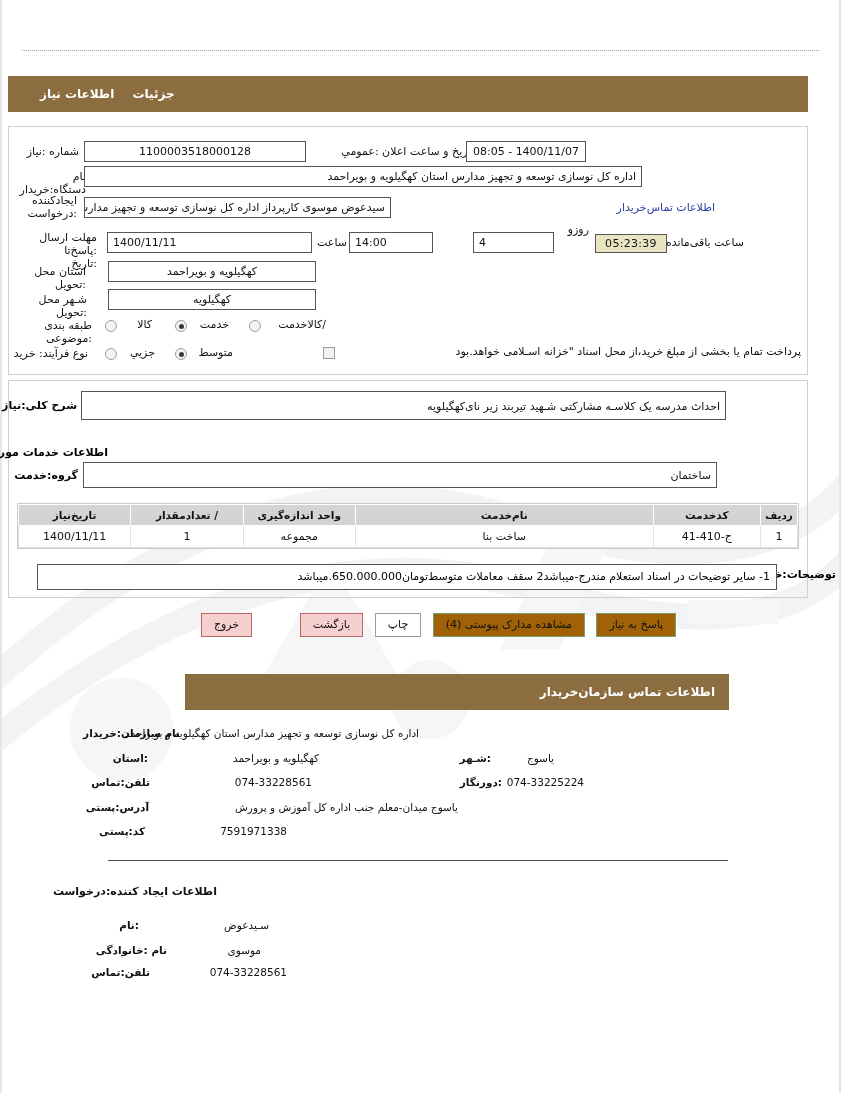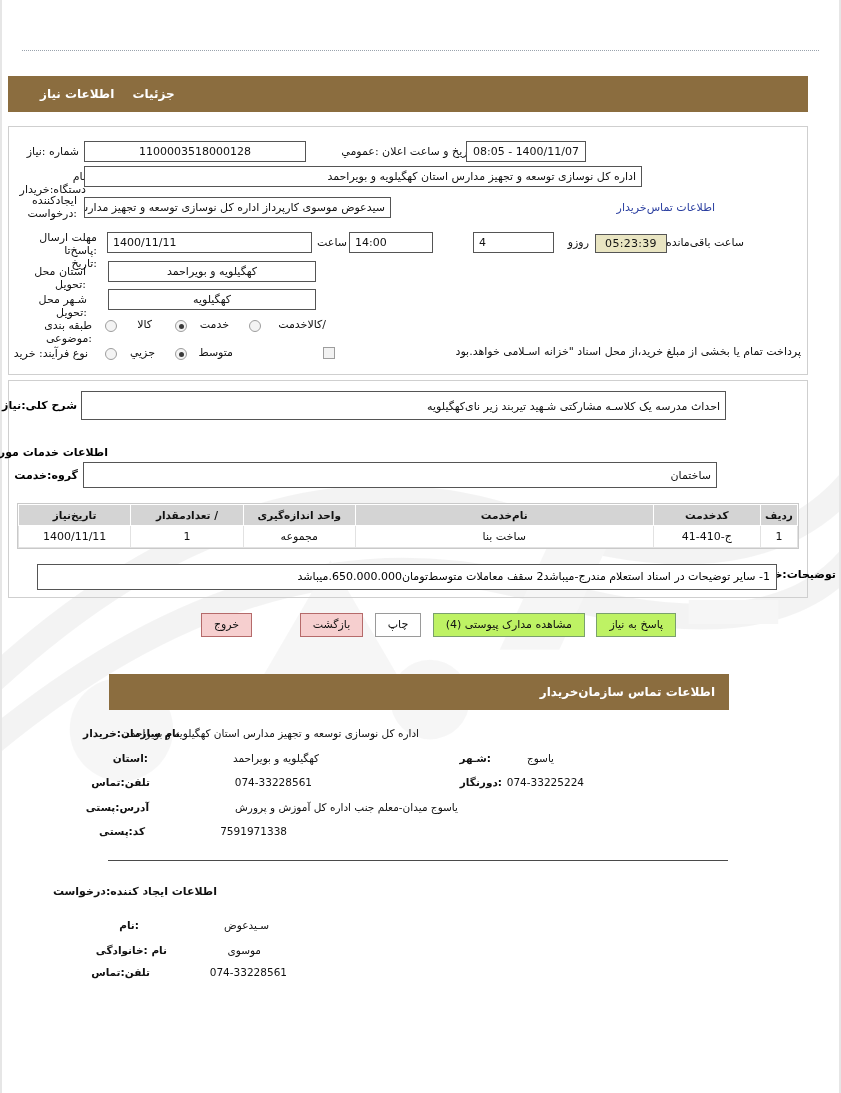--- a/index.html
+++ b/index.html
@@ -69,21 +69,21 @@
     width: 800px;
     text-align: left;
     padding-left: 18px;
   }
   #need-header .tab { display:inline-block; margin-left: 14px; }
   #need-header .tab.active { }
 
   #contact-header {
     position: absolute;
     top: 674px; right: 110px;
-    width: 620px;
+    width: 544px;
     text-align: right;
     font-size: 12px;
     letter-spacing: .4px;
   }
 
   
   .panel {
     position: absolute;
     border: 1px solid #cfcfcf;
     background: transparent;
@@ -233,21 +233,21 @@
     display: inline-block;
     border: 1px solid #8a8a8a;
     font-size: 11px;
     padding: 4px 12px;
     margin: 0 4px;
     box-sizing: border-box;
     cursor: pointer;
     line-height: 14px;
     color: #111;
   }
-  .btn.green { background: #bef264; border-color: #7aa06e; }
+  .btn.green { background: #a16207; border-color: #7aa06e; }
   .btn.plain { background: #ffffff; border-color: #9a9a9a; }
   .btn.red   { background: #f6cfcf; border-color: #b56a6a; margin-left: 40px; }
 
   
   .c-lbl {
     position: absolute;
     font-size: 10.5px;
     font-weight: bold;
     color: #111;
     white-space: nowrap;
@@ -325,21 +325,21 @@
 :درخواست</div>
     <div class="fld" style="top:197px; right:448px; width:307px;">سیدعوض موسوی کارپرداز اداره کل نوسازی  توسعه و تجهیز مدارس استان کهگ</div>
     <div class="link" style="top:201px; right:124px;">اطلاعات تماس‌خریدار</div>
 
     <div class="lbl" style="top:231px; right:742px; width:89px;">مهلت ارسال :پاسخ‌تا
 :تاریخ</div>
     <div class="fld num" style="top:232px; right:527px; width:205px;">1400/11/11</div>
     <div class="inline-lbl" style="top:236px; right:492px;">ساعت</div>
     <div class="fld num" style="top:232px; right:406px; width:84px;">14:00</div>
     <div class="fld num" style="top:232px; right:285px; width:81px;">4</div>
-    <div class="inline-lbl" style="top:236px; right:250px;margin-left:48px;">روزو</div>
+    <div class="inline-lbl" style="top:223px; right:250px;margin-left:48px;">روزو</div>
     <div class="timer" style="top:234px; right:172px; width:72px;">05:23:39</div>
     <div class="inline-lbl" style="top:236px; right:95px;">ساعت باقی‌مانده</div>
 
     <div class="lbl" style="top:265px; right:753px; width:78px;">استان محل :تحویل</div>
     <div class="fld ctr" style="top:261px; right:523px; width:208px;">کهگیلویه و بویراحمد</div>
 
     <div class="lbl" style="top:293px; right:752px; width:79px;">شـهر محل :تحویل</div>
     <div class="fld ctr" style="top:289px; right:523px; width:208px;">کهگیلویه</div>
 
     <div class="lbl" style="top:319px; right:747px; width:84px;">طبقه بندی :موضوعی</div>

